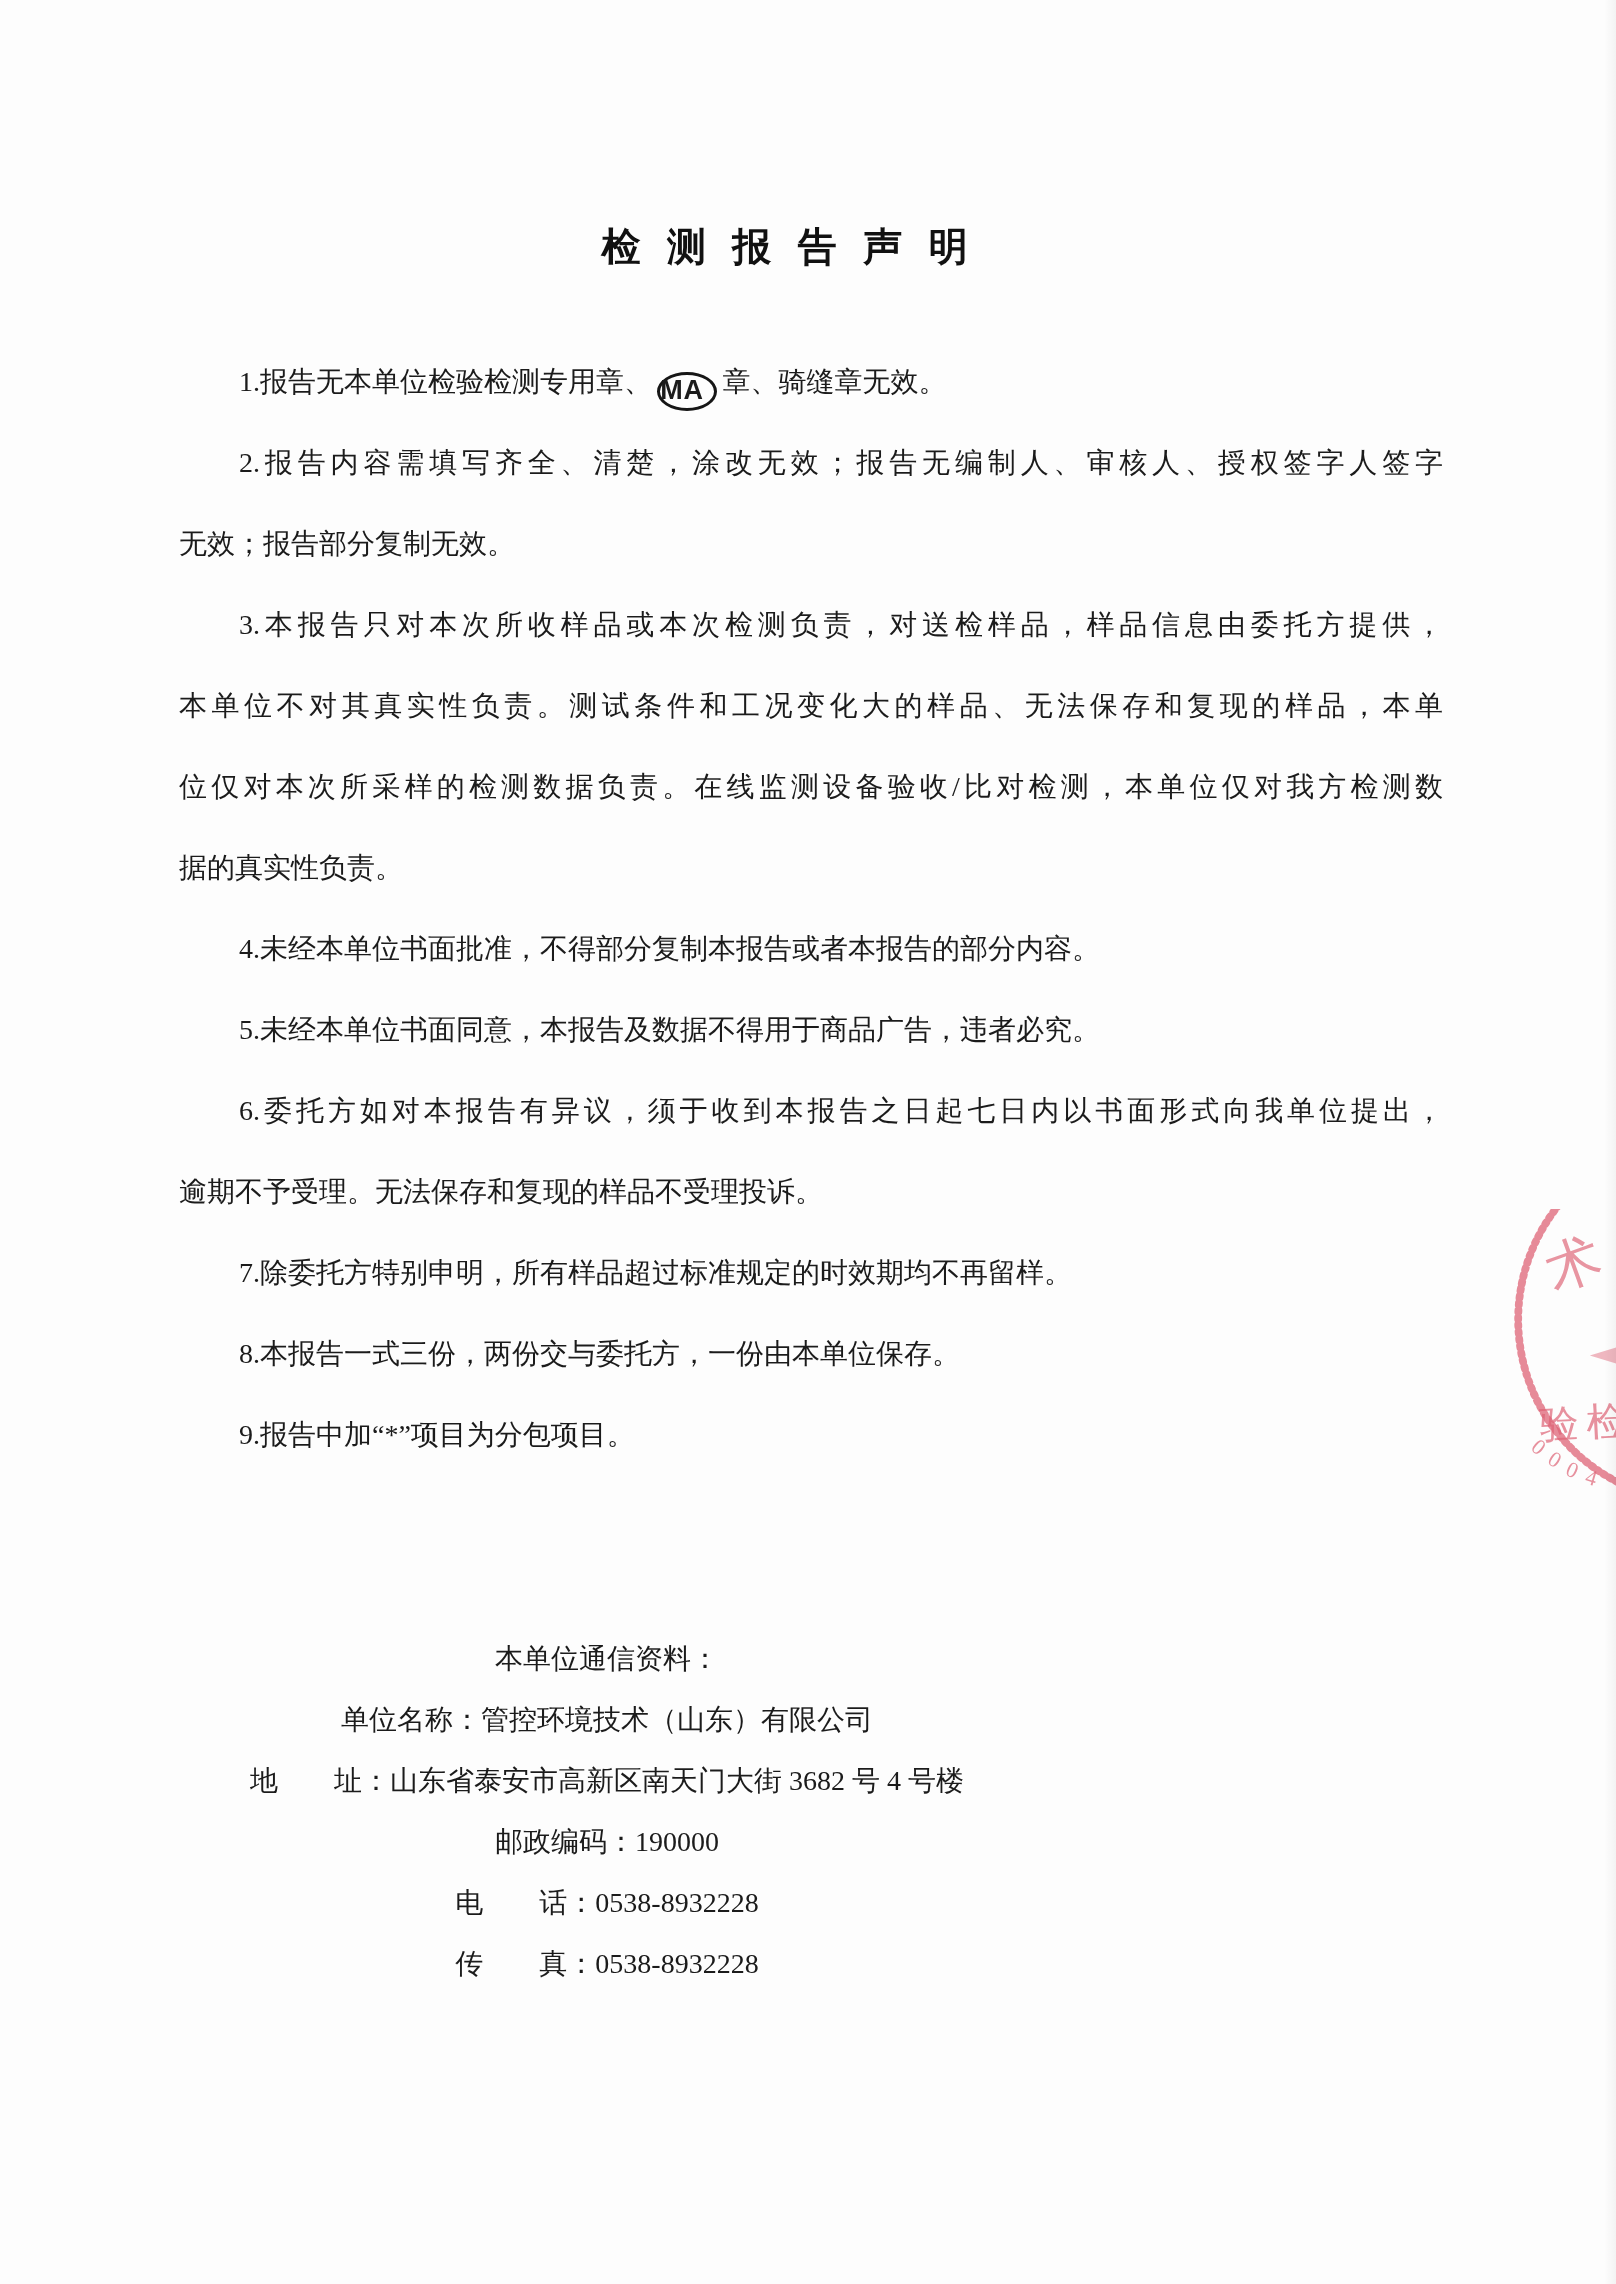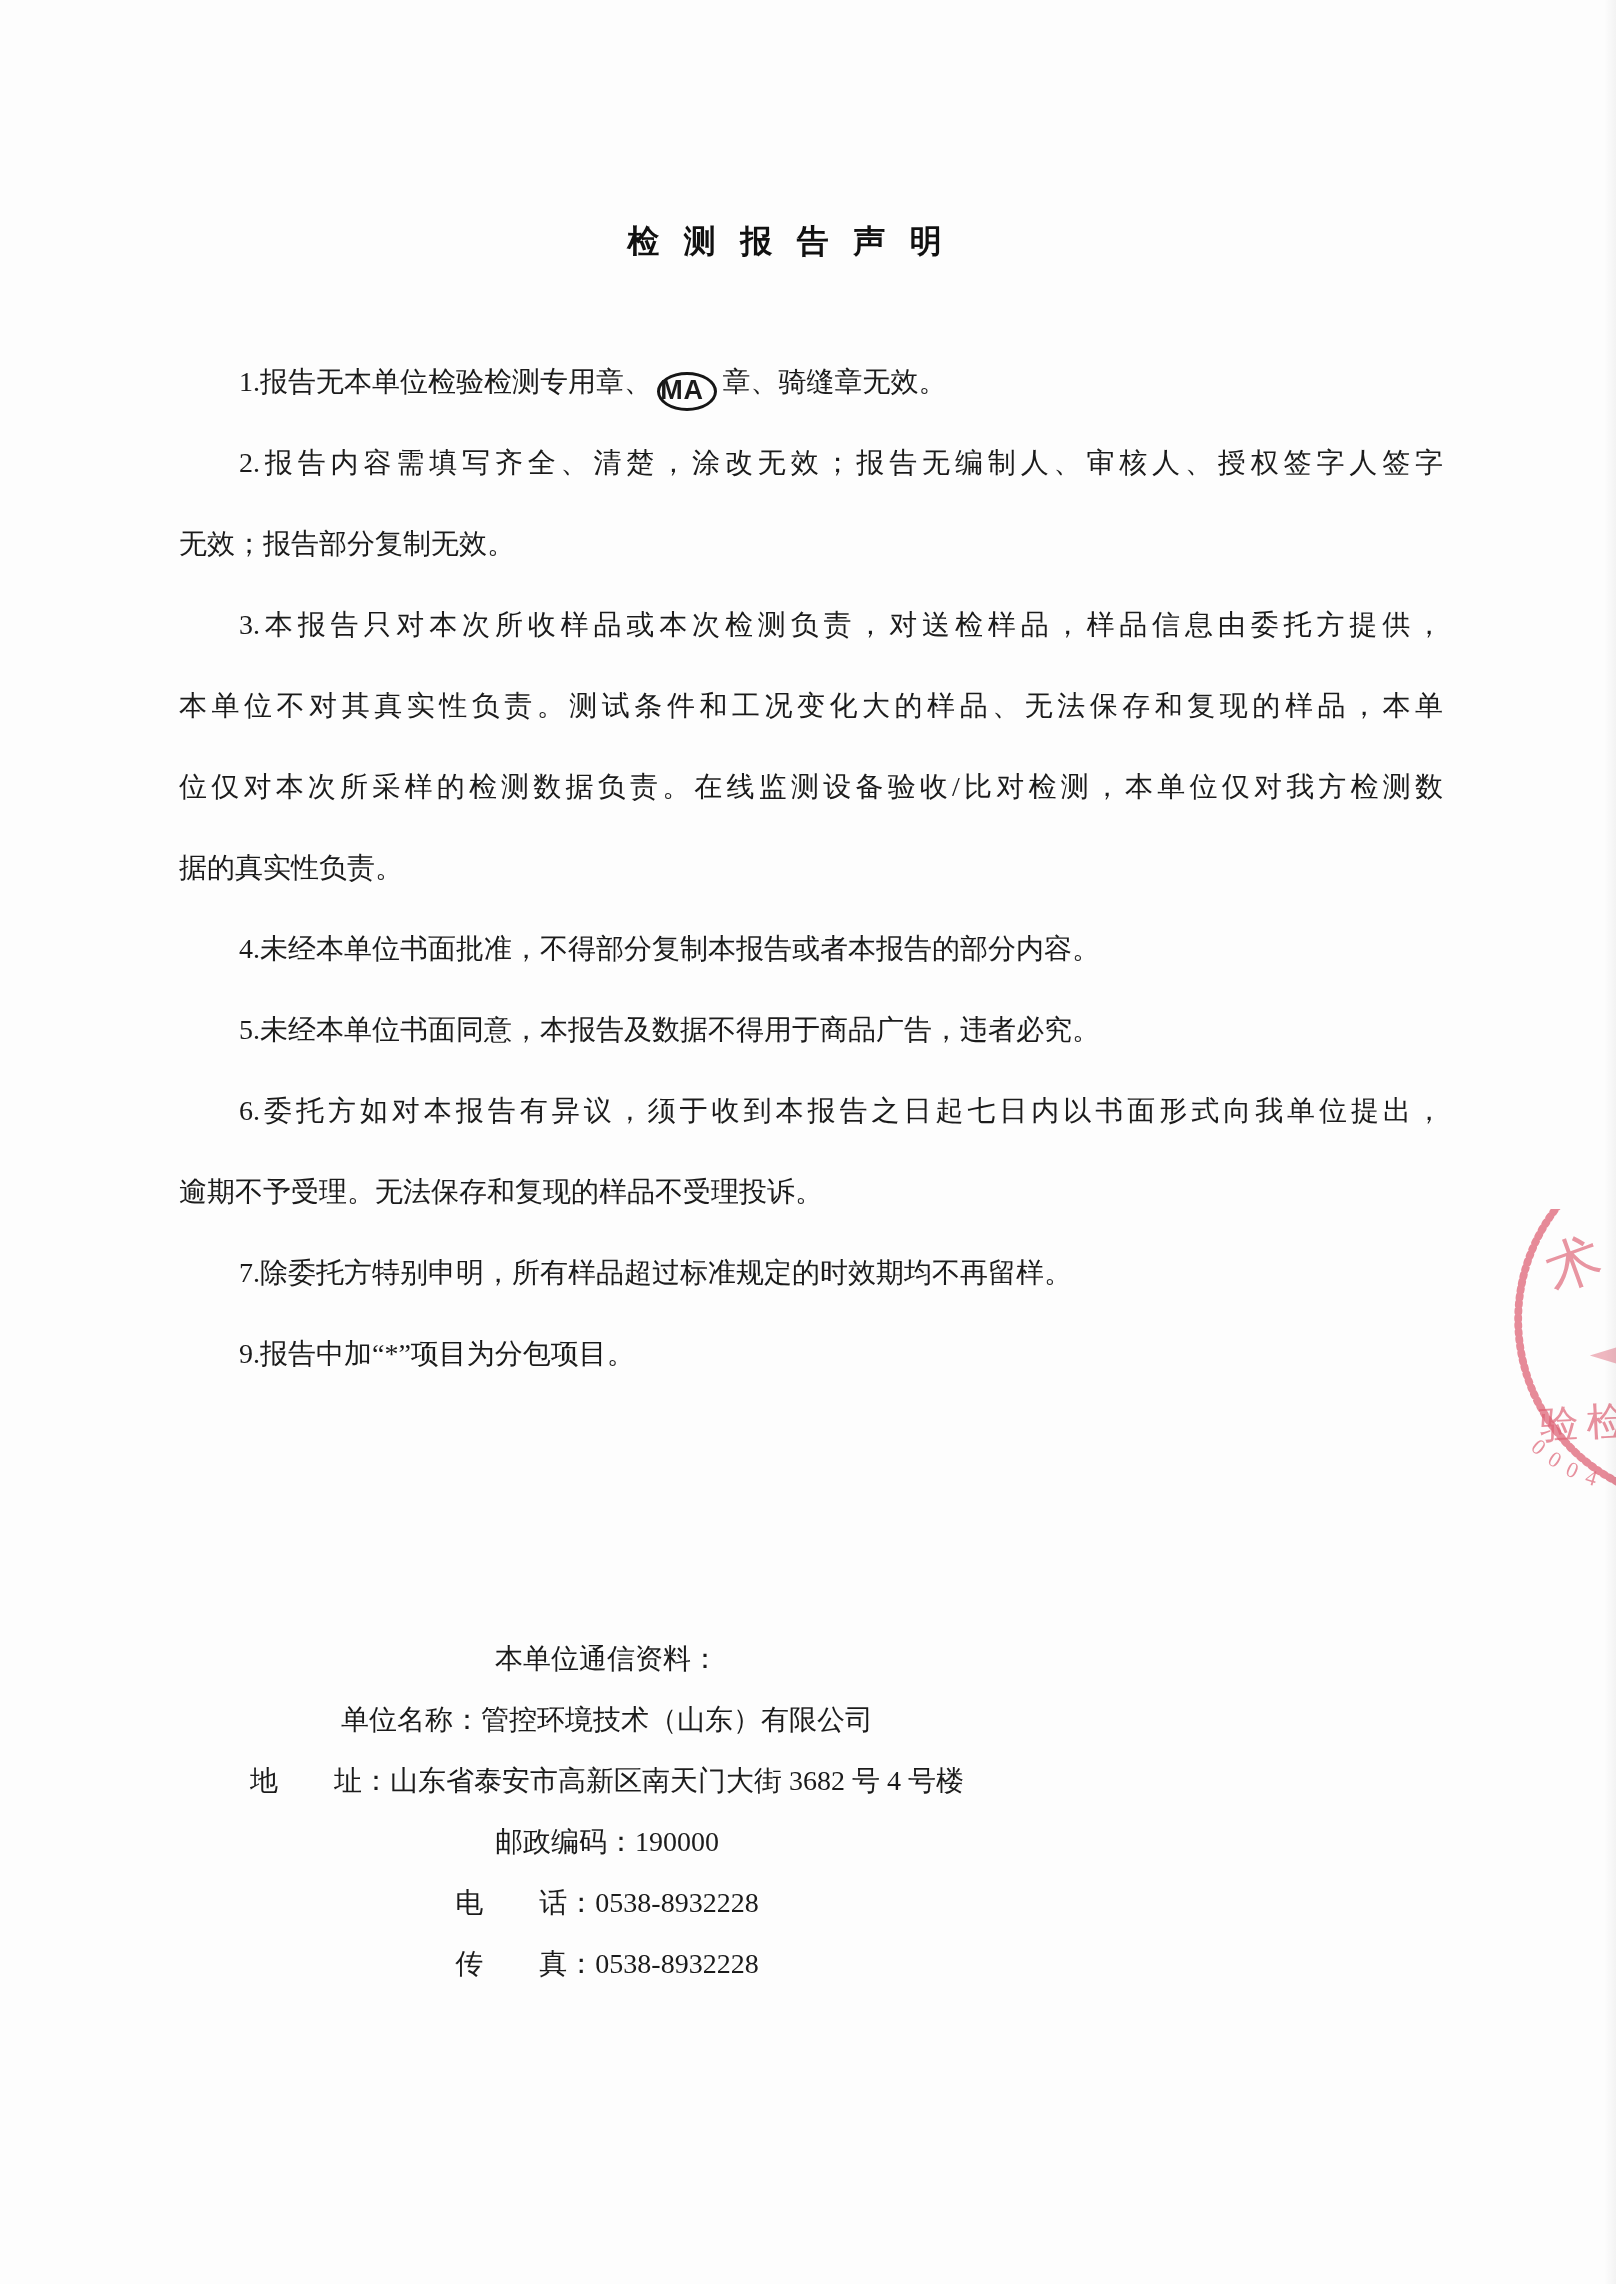--- a/index.html
+++ b/index.html
@@ -24,21 +24,21 @@
   }
   .title {
     position: absolute;
     top: 220px;
     left: 0;
     right: 0;
     margin: 0 39px 0 0;
     text-align: center;
     font-family: "Liberation Sans", "DejaVu Sans", sans-serif;
     font-weight: 700;
-    font-size: 32px;
+    font-size: 39px;
     letter-spacing: 7.8px;
     color: #111;
   }
   .statements {
     position: absolute;
     top: 341px;
     left: 179px;
     width: 1264px;
     font-size: 28px;
     line-height: 81px;
@@ -100,20 +100,21 @@
       <div class="line"><span>无效；报告部分复制无效。</span></div>
       <div class="line indent fill"><span>3.本报告只对本次所收样品或本次检测负责，对送检样品，样品信息由委托方提供，</span></div>
       <div class="line fill"><span>本单位不对其真实性负责。测试条件和工况变化大的样品、无法保存和复现的样品，本单</span></div>
       <div class="line fill"><span>位仅对本次所采样的检测数据负责。在线监测设备验收/比对检测，本单位仅对我方检测数</span></div>
       <div class="line"><span>据的真实性负责。</span></div>
       <div class="line indent"><span>4.未经本单位书面批准，不得部分复制本报告或者本报告的部分内容。</span></div>
       <div class="line indent"><span>5.未经本单位书面同意，本报告及数据不得用于商品广告，违者必究。</span></div>
       <div class="line indent fill"><span>6.委托方如对本报告有异议，须于收到本报告之日起七日内以书面形式向我单位提出，</span></div>
       <div class="line"><span>逾期不予受理。无法保存和复现的样品不受理投诉。</span></div>
       <div class="line indent"><span>7.除委托方特别申明，所有样品超过标准规定的时效期均不再留样。</span></div>
+      <div class="line indent"><span>8.本报告一式三份，两份交与委托方，一份由本单位保存。</span></div>
       <div class="line indent"><span>9.报告中加“*”项目为分包项目。</span></div>
     </div>
 
   <div class="contact">
     <div class="contact-heading">本单位通信资料：</div>
     <div>
         <div class="contact-row"><span class="contact-label">单位名称：</span><span class="contact-value">管控环境技术（山东）有限公司</span></div>
         <div class="contact-row"><span class="contact-label">地　　址：</span><span class="contact-value">山东省泰安市高新区南天门大街 3682 号 4 号楼</span></div>
         <div class="contact-row"><span class="contact-label">邮政编码：</span><span class="contact-value">190000</span></div>
         <div class="contact-row"><span class="contact-label">电　　话：</span><span class="contact-value">0538-8932228</span></div>

